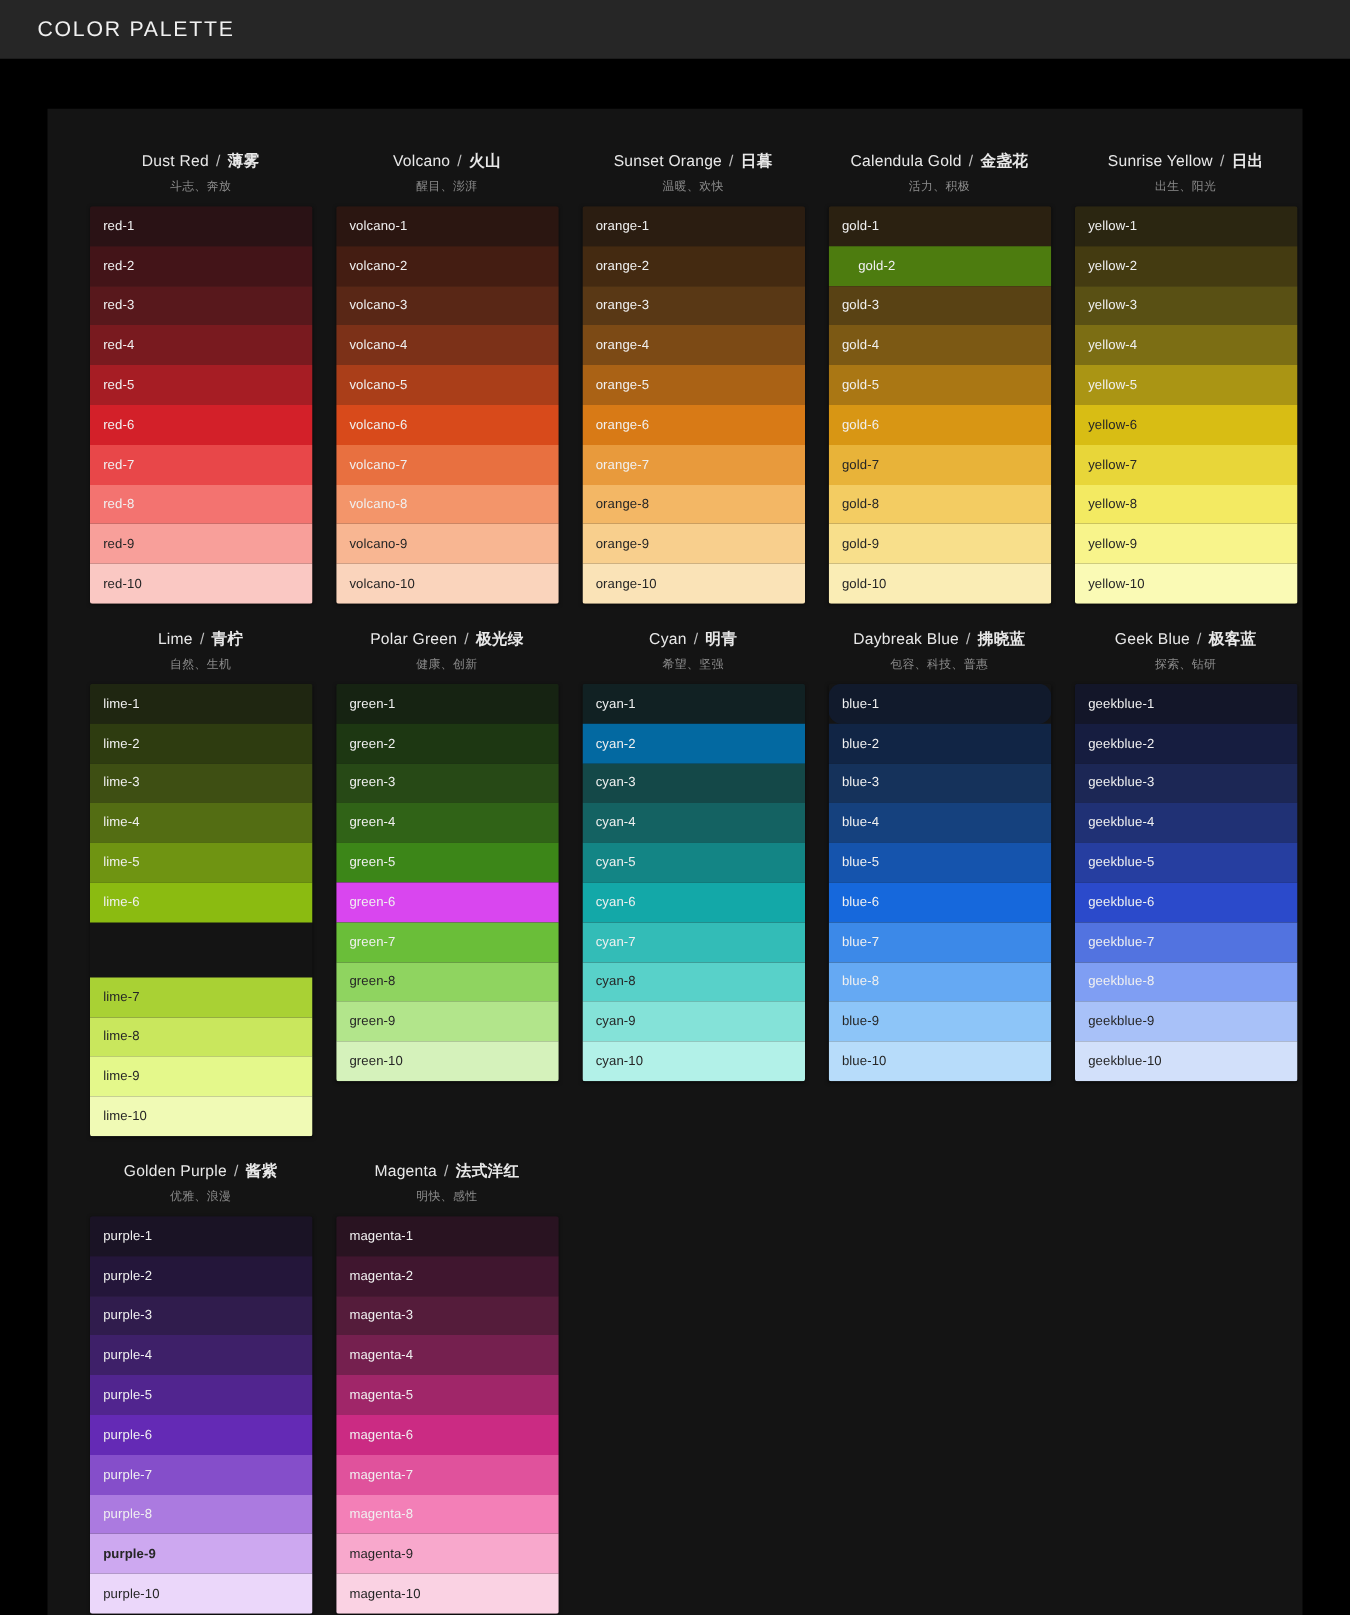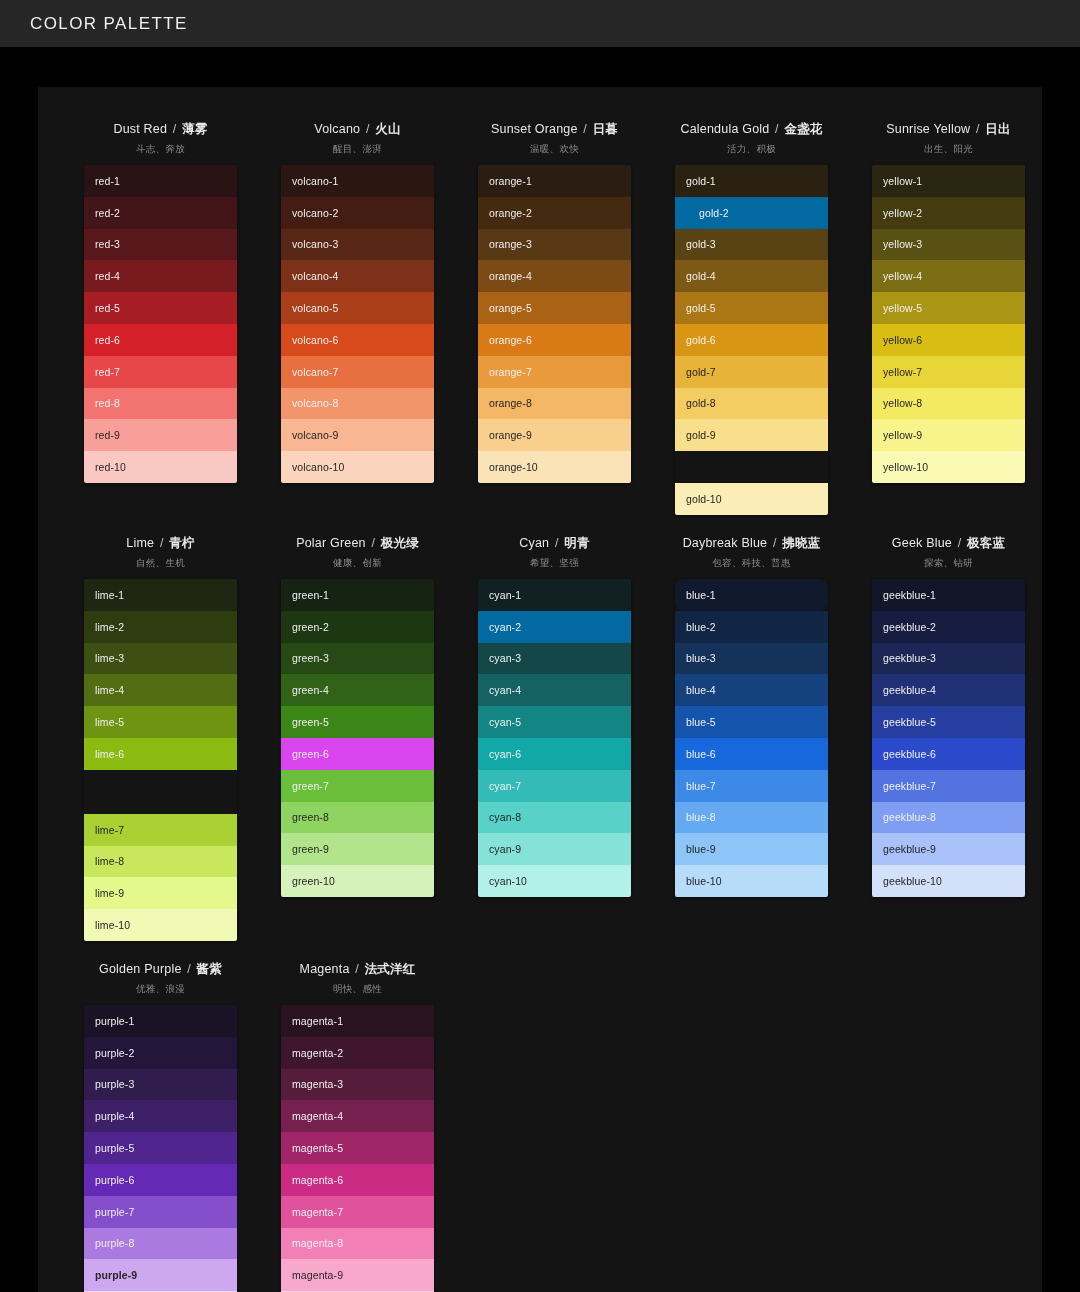--- a/index.html
+++ b/index.html
@@ -69,21 +69,21 @@
   .card-sub {
     font-size: 9.5px;
     color: #8c8c8c;
     margin-top: 5px;
     margin-bottom: 9px;
     letter-spacing: 0.3px;
     white-space: nowrap;
   }
 
   .swatch-stack {
-    width: 153px;
+    width: 178px;
     border-radius: 2px;
     overflow: hidden;
     box-shadow: 0 1px 3px rgba(0,0,0,0.5);
   }
 
   .swatch {
     height: 31.8px;
     display: flex;
     align-items: center;
     padding-left: 11px;
@@ -214,21 +214,21 @@
             </div>
           </div>
         </div>
         <div class="palette-card">
           <div class="card-title"><span>Calendula Gold</span><span class="sep"> / </span><span class="cn">金盏花</span></div>
           <div class="card-sub">活力、积极</div>
           <div class="swatch-stack">
             <div class="swatch" style="background: rgb(43, 33, 17); color: rgb(240, 240, 240);">
               <span>gold-1</span>
             </div>
-            <div class="swatch" style="background: #0369a1; color: rgb(240, 240, 240); padding-left: 24px;">
+            <div class="swatch" style="background: #4d7c0f; color: rgb(240, 240, 240); padding-left: 24px;">
               <span>gold-2</span>
             </div>
             <div class="swatch" style="background: rgb(89, 66, 20); color: rgb(240, 240, 240);">
               <span>gold-3</span>
             </div>
             <div class="swatch" style="background: rgb(124, 89, 20); color: rgb(240, 240, 240);">
               <span>gold-4</span>
             </div>
             <div class="swatch" style="background: rgb(170, 119, 20); color: rgb(240, 240, 240);">
               <span>gold-5</span>
@@ -238,21 +238,21 @@
             </div>
             <div class="swatch" style="background: rgb(232, 179, 57); color: rgb(38, 38, 38);">
               <span>gold-7</span>
             </div>
             <div class="swatch" style="background: rgb(243, 204, 98); color: rgb(38, 38, 38);">
               <span>gold-8</span>
             </div>
             <div class="swatch" style="background: rgb(248, 223, 139); color: rgb(38, 38, 38);">
               <span>gold-9</span>
             </div>
-            <div class="swatch" style="background: rgb(250, 237, 181); color: rgb(38, 38, 38); margin-top: 32px;">
+            <div class="swatch" style="background: rgb(250, 237, 181); color: rgb(38, 38, 38);">
               <span>gold-10</span>
             </div>
           </div>
         </div>
         <div class="palette-card">
           <div class="card-title"><span>Sunrise Yellow</span><span class="sep"> / </span><span class="cn">日出</span></div>
           <div class="card-sub">出生、阳光</div>
           <div class="swatch-stack">
             <div class="swatch" style="background: rgb(43, 38, 17); color: rgb(240, 240, 240);">
               <span>yellow-1</span>

